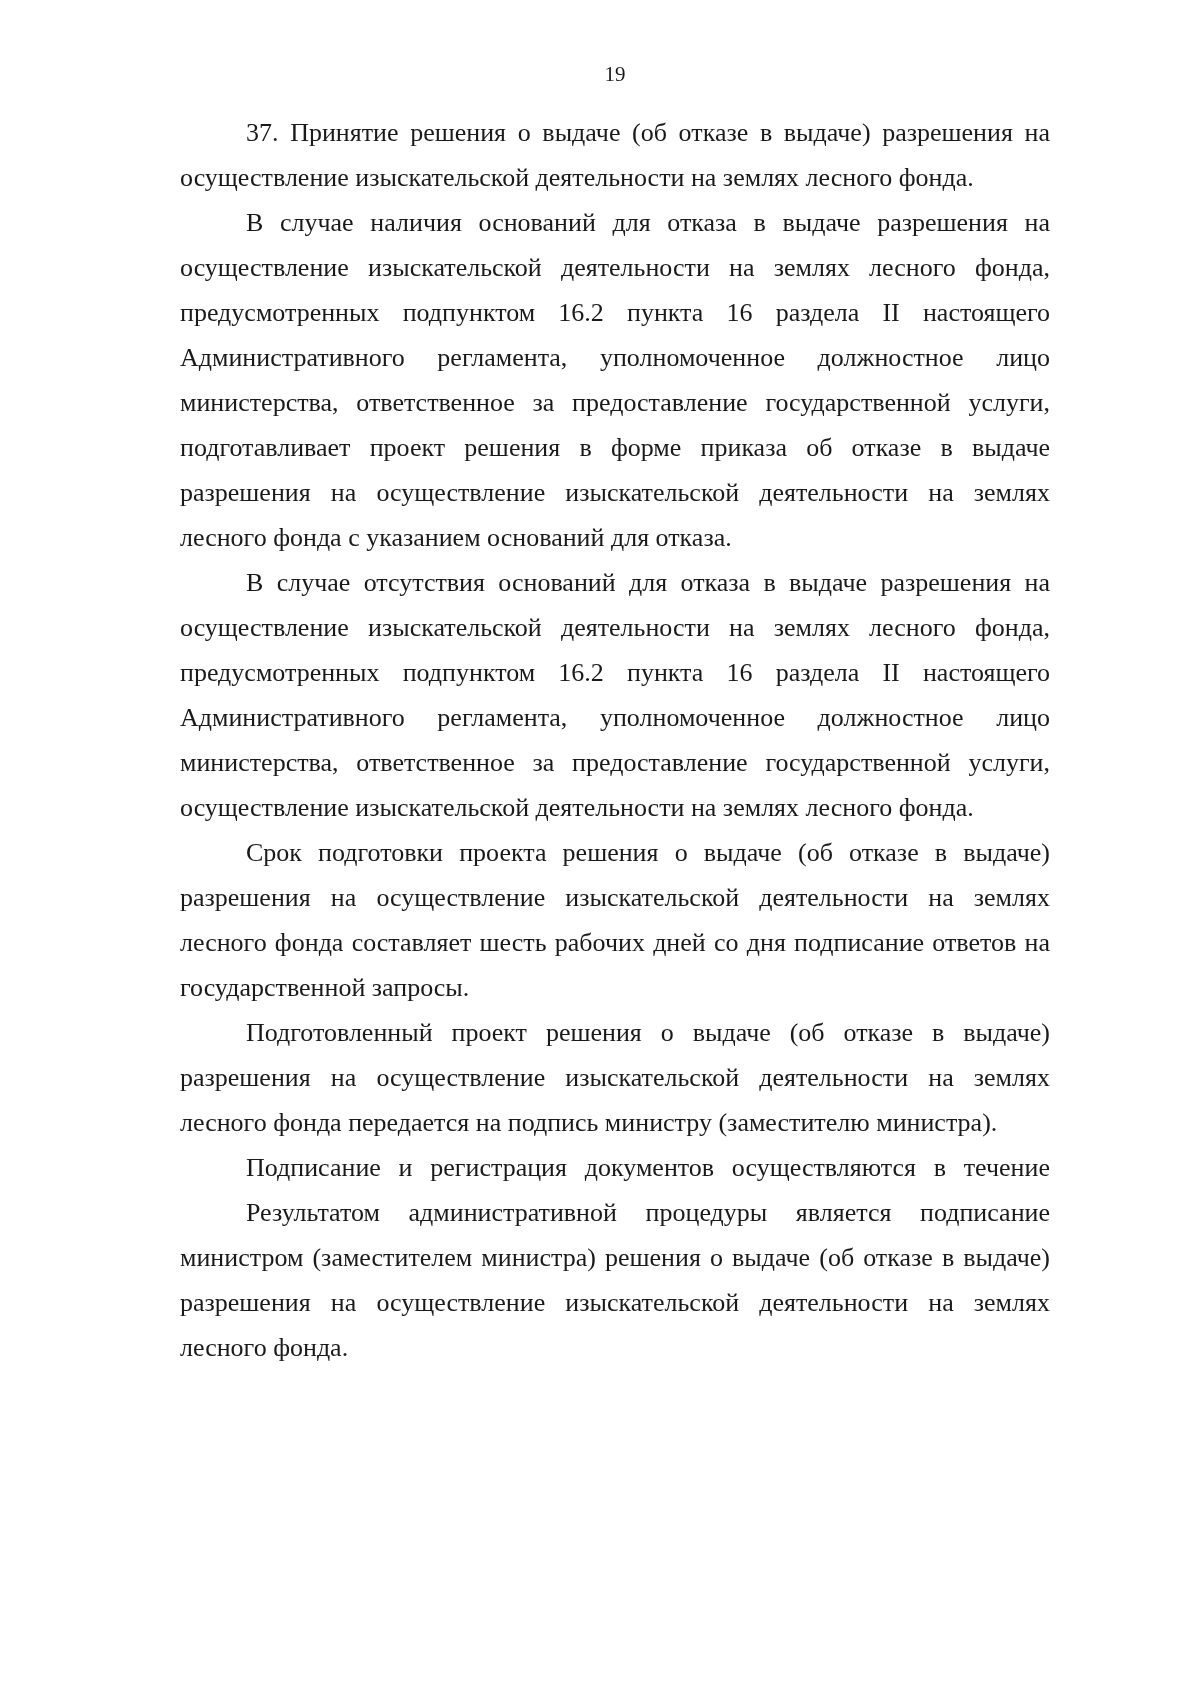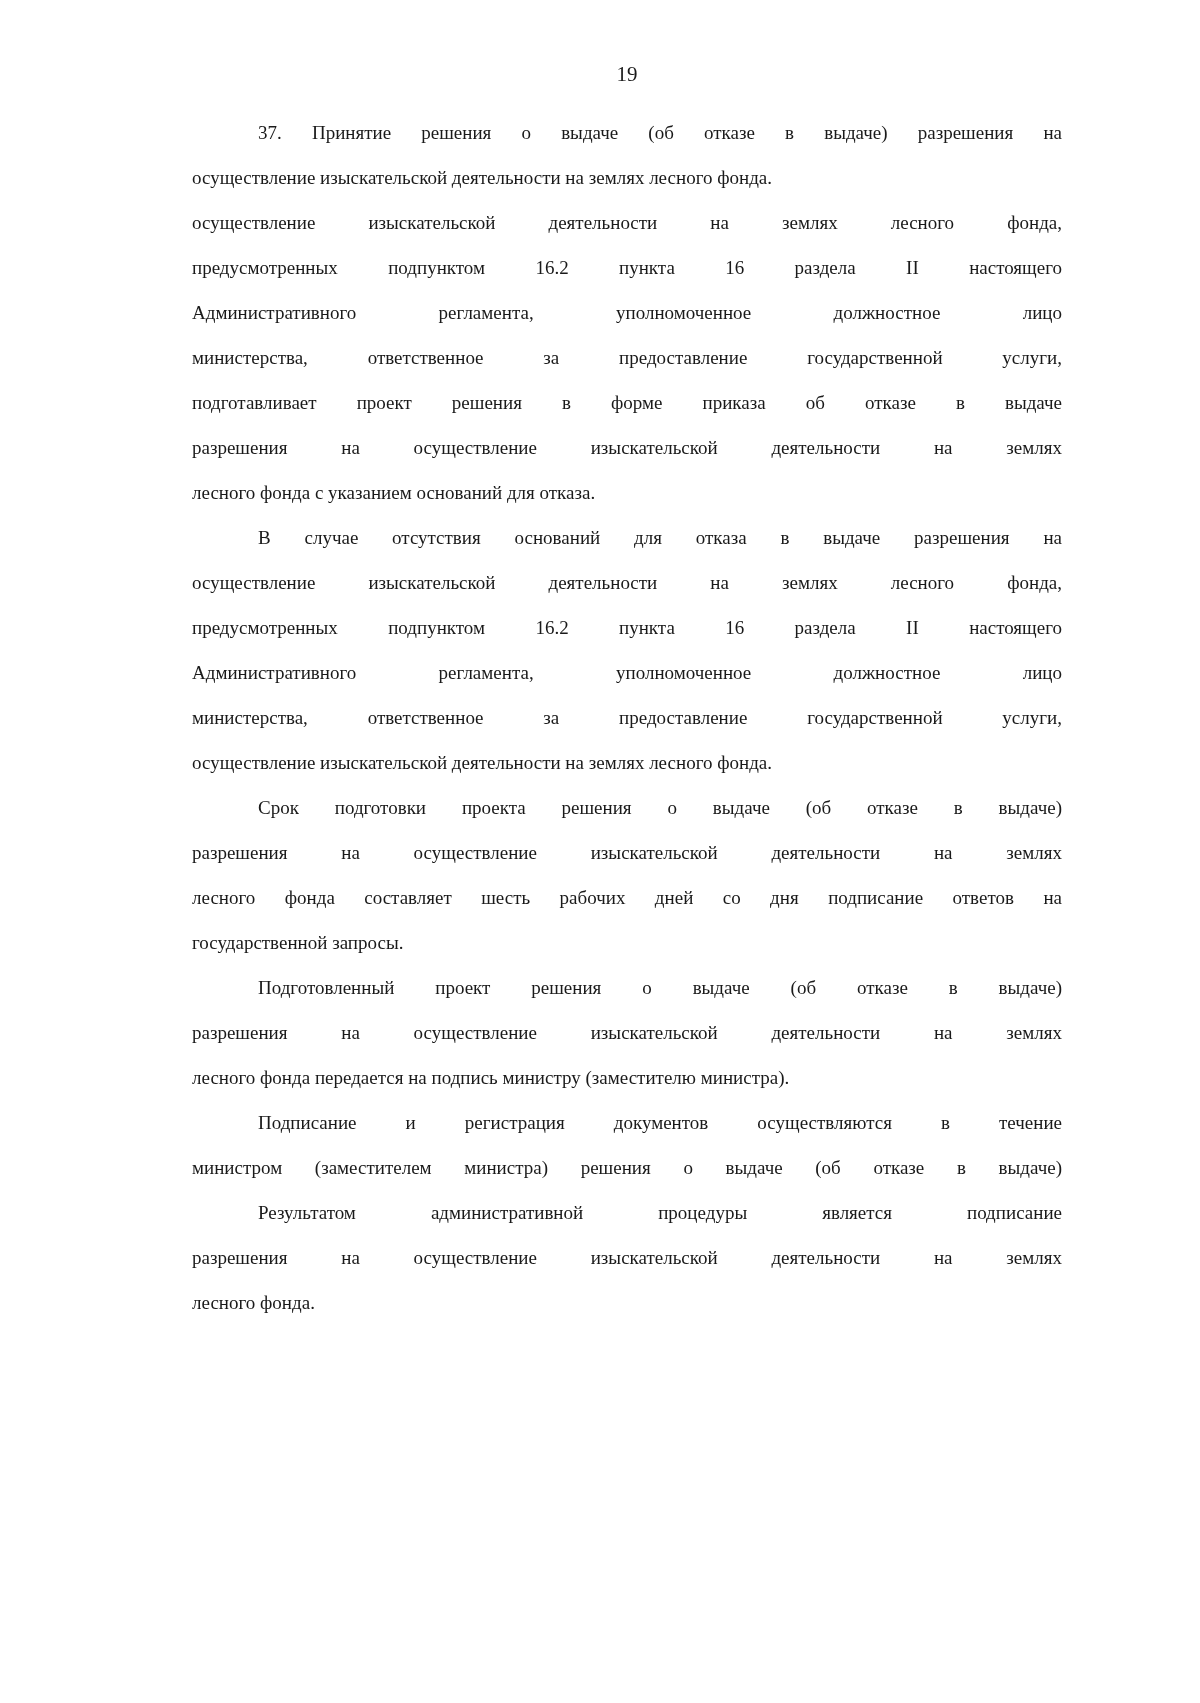--- a/index.html
+++ b/index.html
@@ -10,21 +10,21 @@
     body {
       width: 1200px;
       height: 1703px;
       position: relative;
       overflow: hidden;
       font-family: "Liberation Serif", "DejaVu Serif", serif;
       color: #1a1a1a;
     }
     .page {
       position: absolute;
-      left: 12px;
+      left: 0;
       top: 0;
       width: 1040px;
       height: 1703px;
       background: #ffffff;
     }
     .page-number {
       position: absolute;
       top: 62px;
       left: 0;
       width: 1230px;
@@ -38,21 +38,21 @@
       top: 110px;
       width: 870px;
     }
     .para {
       margin: 0;
     }
     .line {
       display: block;
       height: 45px;
       line-height: 45px;
-      font-size: 19px;
+      font-size: 26px;
       text-align: justify;
       text-align-last: justify;
       white-space: nowrap;
       overflow: visible;
     }
     .line.first {
       padding-left: 66px;
     }
     .line.last {
       text-align-last: left;
@@ -68,20 +68,21 @@
   <div class="page-number">19</div>
 
   <div class="body">
 
     <div class="para">
       <span class="line first">37.  Принятие решения о выдаче (об отказе в выдаче) разрешения на</span>
       <span class="line last">осуществление изыскательской деятельности на землях лесного фонда.</span>
     </div>
 
     <div class="para">
+      <span class="line first">В случае наличия оснований для отказа в выдаче разрешения на</span>
       <span class="line">осуществление изыскательской деятельности на землях лесного фонда,</span>
       <span class="line">предусмотренных подпунктом 16.2 пункта 16 раздела II настоящего</span>
       <span class="line">Административного регламента, уполномоченное должностное лицо</span>
       <span class="line">министерства, ответственное за предоставление государственной услуги,</span>
       <span class="line">подготавливает проект решения в форме приказа об отказе в выдаче</span>
       <span class="line">разрешения на осуществление изыскательской деятельности на землях</span>
       <span class="line last">лесного фонда с указанием оснований для отказа.</span>
     </div>
 
     <div class="para">
@@ -104,20 +105,20 @@
       <span class="line first">Подготовленный проект решения о выдаче (об отказе в выдаче)</span>
       <span class="line">разрешения на осуществление изыскательской деятельности на землях</span>
       <span class="line last">лесного фонда передается на подпись министру (заместителю министра).</span>
     </div>
 
     <div class="para">
       <span class="line first">Подписание и регистрация документов осуществляются в течение</span>
     </div>
 
     <div class="para">
+      <span class="line first">Результатом административной процедуры является подписание</span>
       <span class="line">министром (заместителем министра) решения о выдаче (об отказе в выдаче)</span>
-      <span class="line first">Результатом административной процедуры является подписание</span>
       <span class="line">разрешения на осуществление изыскательской деятельности на землях</span>
       <span class="line last">лесного фонда.</span>
     </div>
 
   </div>
 </div>
 
 </body></html>

